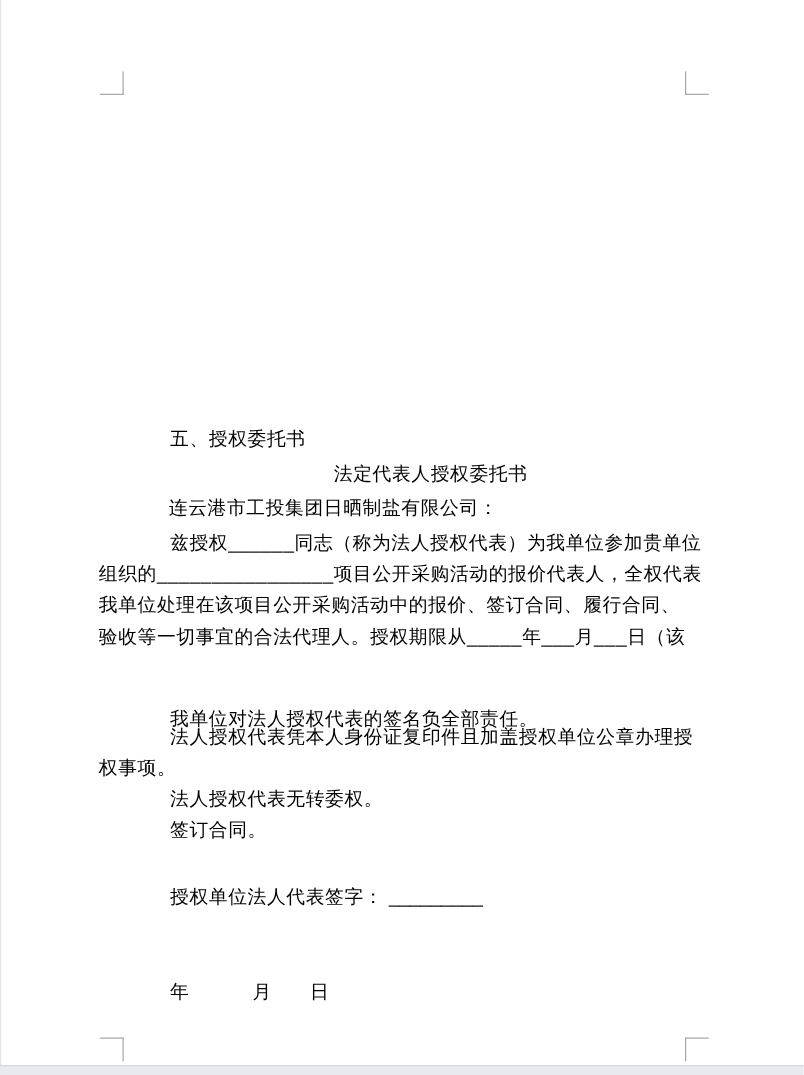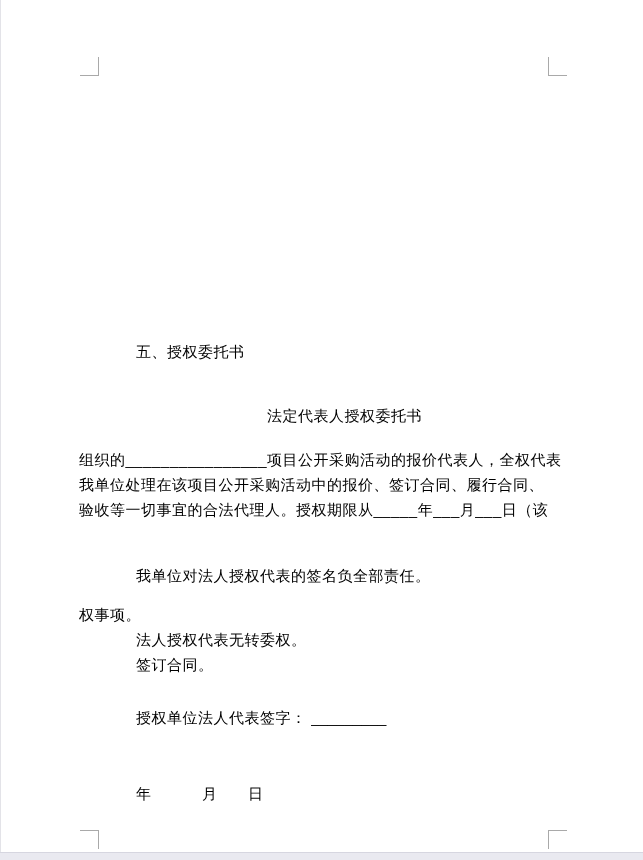--- a/index.html
+++ b/index.html
@@ -41,21 +41,21 @@
   .line {
     position: absolute;
     color: #000000;
     font-size: 15px;
     line-height: 19px;
     white-space: pre;
     letter-spacing: 0.5px;
   }
   .flush  { left: 78px; }
   .indent { left: 135px; }
-  .title  { left: 266px; margin-top: 36px; }
+  .title  { left: 266px; }
   .sig-label { }
   .sig-blank { letter-spacing: 0; }
   .date-line span { position: absolute; top: 0; }
   .date-line .y { left: 0; }
   .date-line .m { left: 66px; }
   .date-line .d { left: 112px; }
 </style>
 </head>
 <body>
 
@@ -64,25 +64,28 @@
 
     <div class="mark tl"></div>
     <div class="mark tr"></div>
     <div class="mark bl"></div>
     <div class="mark br"></div>
 
     <div class="line indent" style="top:342px">五、授权委托书</div>
 
     <div class="line title" style="top:370px">法定代表人授权委托书</div>
 
+    <div class="line indent" style="top:397px; left:134px">连云港市工投集团日晒制盐有限公司：</div>
 
+    <div class="line indent" style="top:425px">兹授权______同志（称为法人授权代表）为我单位参加贵单位</div>
     <div class="line flush" style="top:450px">组织的________________项目公开采购活动的报价代表人，全权代表</div>
     <div class="line flush" style="top:475px">我单位处理在该项目公开采购活动中的报价、签订合同、履行合同、</div>
     <div class="line flush" style="top:500px">验收等一切事宜的合法代理人。授权期限从_____年___月___日（该</div>
     <div class="line indent" style="top:566px">我单位对法人授权代表的签名负全部责任。</div>
+    <div class="line indent" style="top:580px">法人授权代表凭本人身份证复印件且加盖授权单位公章办理授</div>
     <div class="line flush" style="top:605px">权事项。</div>
     <div class="line indent" style="top:630px">法人授权代表无转委权。</div>
     <div class="line indent" style="top:655px">签订合同。</div>
 
 
     <div class="line indent" style="top:708px"><span class="sig-label">授权单位法人代表签字：</span><span> </span><span class="sig-blank">_________</span></div>
 
 
     <div class="line indent date-line" style="top:784px; width:160px; height:19px">
       <span class="y">年</span>

